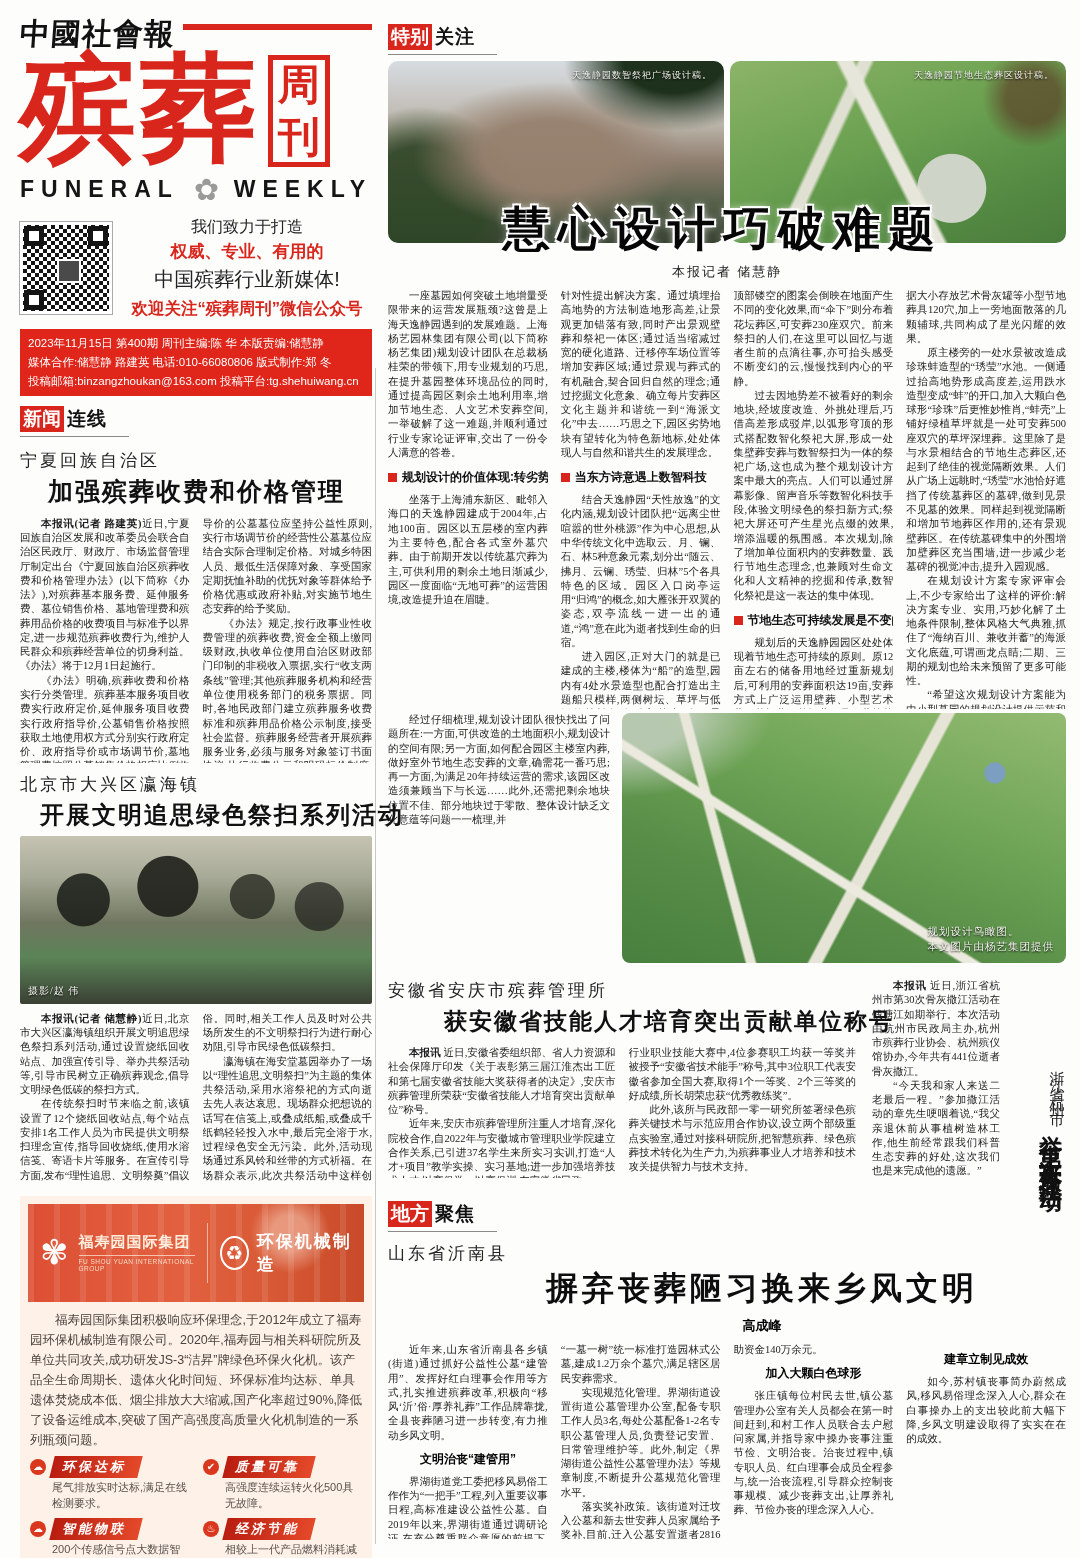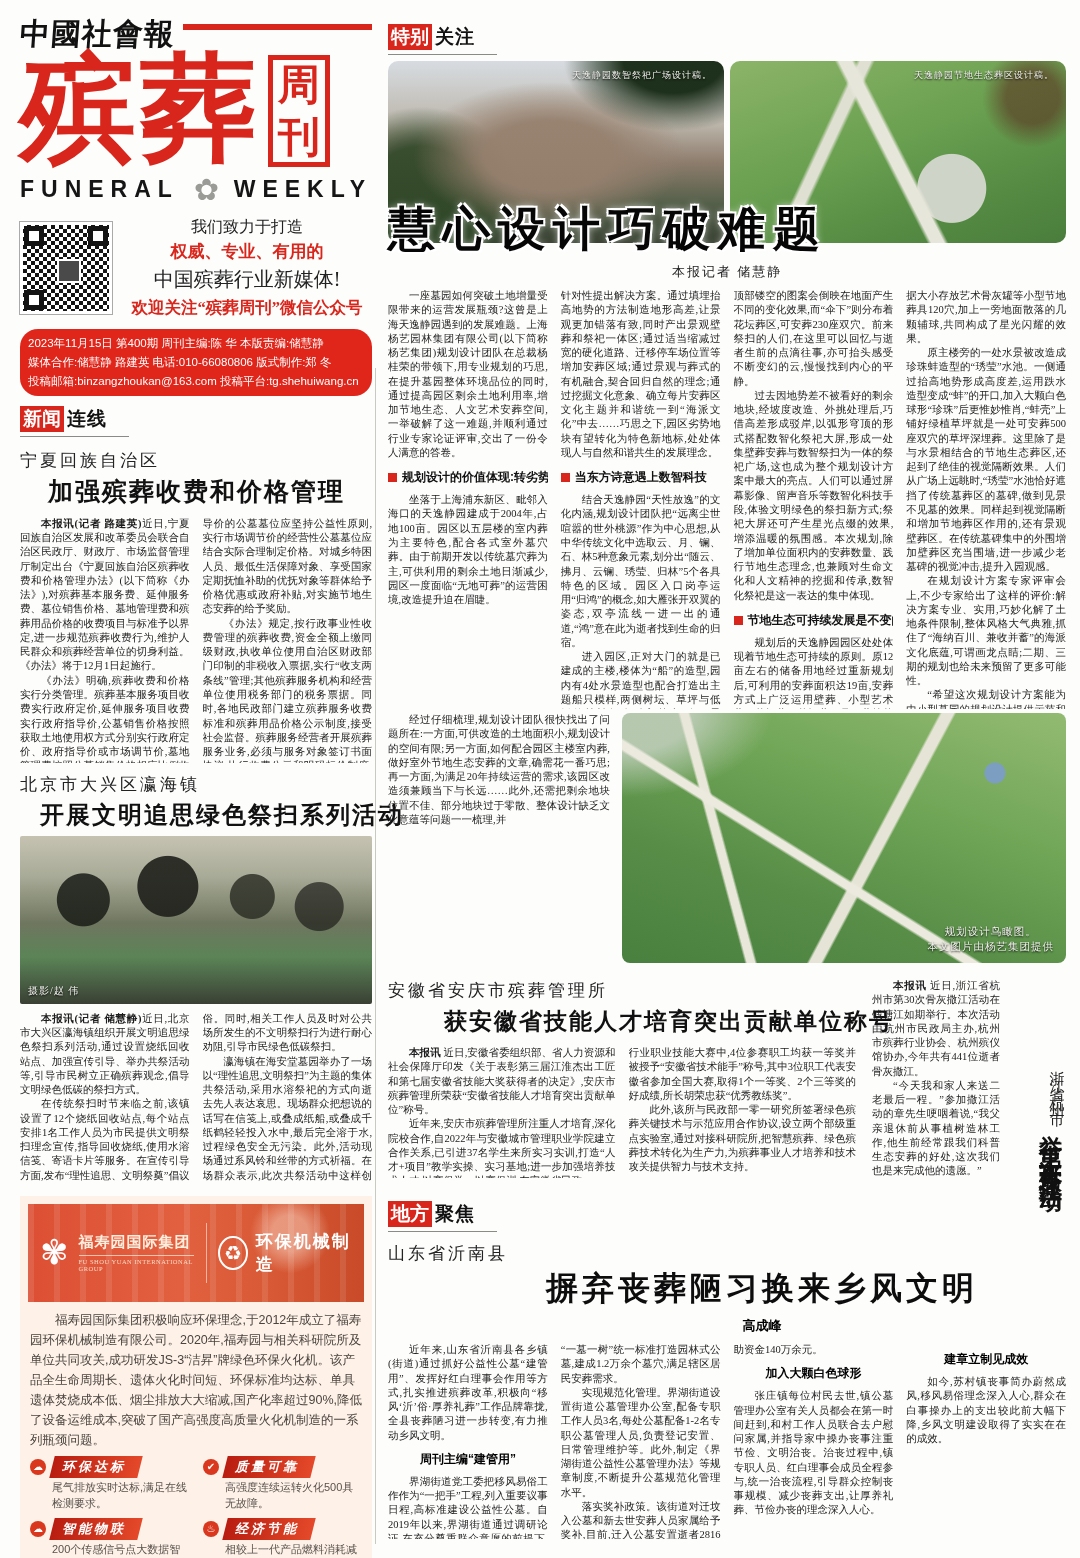--- a/index.html
+++ b/index.html
@@ -1,19 +1,19 @@
 <!DOCTYPE html>
 <html><head>
 <meta charset="utf-8">
 <style>
   * { margin:0; padding:0; box-sizing:border-box; }
   html,body { background:#e8e8e6; }
   body { font-family:"Liberation Serif","DejaVu Serif",serif; }
   .page { position:relative; width:1080px; height:1558px; margin:0 auto; background:#fdfdfc; overflow:hidden; }
-  .sans { font-family:Liberation Serif, serif; }
+  .sans { font-family:Liberation Sans, sans-serif; }
 
   
   .left-col { position:absolute; left:20px; top:14px; width:352px; }
   .main-col { position:absolute; left:388px; top:24px; width:678px; }
   .vrule { position:absolute; left:375px; top:368px; height:1176px; width:1px; background:#c9c9c4; }
 
   
   .brand-row { display:flex; align-items:flex-start; }
   .brand { font-size:30px; font-weight:bold; letter-spacing:1px; color:#111; transform:skewX(-4deg); }
   .red-rule { flex:1; height:6px; background:#d9261c; margin:10px 0 0 8px; }
@@ -26,21 +26,21 @@
   .mast-lower { display:flex; margin-top:8px; gap:10px; align-items:center; }
   .qr { position:relative; width:92px; height:92px; flex:0 0 92px; background:repeating-conic-gradient(#141414 0% 25%, #fff 0% 50%) 0 0 / 8px 8px; border:3px solid #fff; outline:1px solid #aaa; }
   .qr .f { position:absolute; width:20px; height:20px; border:5px solid #141414; background:#fff; }
   .f.tl{ top:1px; left:1px; } .f.tr{ top:1px; right:1px; } .f.bl{ bottom:1px; left:1px; }
   .qr .c { position:absolute; left:34px; top:34px; width:24px; height:24px; background:#4a4a4a; border:2px solid #fff; }
   .slogans { flex:1; text-align:center; line-height:1.5; }
   .slg1 { font-size:16px; color:#222; }
   .slg2 { font-size:17px; font-weight:bold; color:#d9261c; }
   .slg3 { font-size:20px; color:#222; }
   .slg4 { font-size:16.5px; font-weight:bold; color:#d9261c; margin-top:2px; }
-  .pub-box { margin-top:8px; background:#e0251a; color:#fff; font-family:"Liberation Sans","DejaVu Sans",sans-serif; font-size:11.5px; line-height:1.65; padding:5px 8px;border-radius:18px; }
+  .pub-box { margin-top:8px; background:#e0251a; color:#fff; font-family:"Liberation Sans","DejaVu Sans",sans-serif; font-size:11.5px; line-height:1.65; padding:5px 8px; }
 
   
   .badge { display:inline-flex; align-items:center; font-size:19px; font-weight:bold; border-bottom:1px solid #8a8a86; padding:0 22px 4px 0; }
   .badge .tag { background:#d9261c; color:#fff; padding:0 3px; }
   .badge .rest { color:#111; margin-left:3px; letter-spacing:1px; }
 
   
   .kicker { font-size:17px; letter-spacing:3px; color:#222; }
   .a-title { font-size:25px; font-weight:bold; letter-spacing:2px; color:#111; white-space:nowrap; }
   .body-2col { display:flex; gap:13px; text-align:justify; }
@@ -87,39 +87,39 @@
       radial-gradient(ellipse at 48% 52%, rgba(150,128,110,.95) 0 26%, transparent 55%),
       radial-gradient(circle at 10% 80%, rgba(46,70,38,.9) 0 60px, transparent 100px),
       linear-gradient(180deg,#d7dce1 0%, #bdb7ad 34%, #8d7c6c 56%, #55604a 78%, #3a4334 100%); }
   .mphoto.p2 { right:0; background:
       linear-gradient(63deg, transparent 46%, #e7e6da 47%, #e7e6da 50%, transparent 51%),
       linear-gradient(115deg, transparent 30%, #dfdfd2 31%, #dfdfd2 33.5%, transparent 34.5%),
       radial-gradient(circle at 66% 70%, #cfd4c8 0 34px, transparent 35px),
       radial-gradient(circle at 90% 20%, rgba(90,40,30,.55) 0 26px, transparent 50px),
       linear-gradient(160deg,#8cb468 0%, #6aa050 45%, #558b43 75%, #4a7d3c 100%); }
   .mcaption { position:absolute; top:8px; right:12px; color:#f5f5f0; font-size:9px; letter-spacing:1px; text-shadow:0 1px 2px #000; }
-  .main-headline { position:absolute; left:0; right:8px; bottom:-4px; font-family:"Liberation Sans","DejaVu Sans",sans-serif; font-weight:900; font-size:47px; letter-spacing:8px; color:#060606; white-space:nowrap;
+  .main-headline { position:absolute; left:0; right:8px; bottom:-4px; text-align:center; font-family:"Liberation Sans","DejaVu Sans",sans-serif; font-weight:900; font-size:47px; letter-spacing:8px; color:#060606; white-space:nowrap;
       text-shadow:-2px -2px 0 #fff, 2px -2px 0 #fff, -2px 2px 0 #fff, 2px 2px 0 #fff, 0 0 8px #fff; }
   .byline { text-align:center; font-size:13px; color:#222; margin-top:6px; letter-spacing:2px; }
 
   .cols4 { display:flex; gap:13px; margin-top:8px; height:420px; }
   .cols4 .col { flex:1; overflow:hidden; }
   .mh-sub { display:flex; align-items:center; gap:5px; font-family:"Liberation Sans","DejaVu Sans",sans-serif; font-weight:bold; font-size:12px; color:#111; margin:9px 0 7px; white-space:nowrap; }
   .mh-sub::before { content:""; width:9px; height:9px; background:#d9261c; flex:0 0 9px; }
 
   .row2 { display:flex; gap:12px; margin-top:4px; height:250px; }
   .cont { width:222px; flex:0 0 222px; overflow:hidden; }
   .bigimg { position:relative; flex:1; border-radius:8px; background:
       linear-gradient(32deg, transparent 40%, #eceade 40.6%, #eceade 42.2%, transparent 42.8%),
       linear-gradient(118deg, transparent 55%, #e6e4d6 55.5%, #e6e4d6 57.5%, transparent 58%),
       linear-gradient(75deg, transparent 24%, #e9e7da 24.5%, #e9e7da 26%, transparent 26.5%),
       radial-gradient(circle at 84% 24%, #7c9ec0 0 10px, transparent 11px),
       radial-gradient(ellipse at 0% 0%, rgba(190,205,185,.9) 0 70px, transparent 150px),
       linear-gradient(200deg,#93bb72 0%, #6ea455 38%, #578d47 68%, #49803f 100%); }
-  .bigimg-cap { position:absolute; right:12px; bottom:8px; text-align:center; color:#f4f4ee; font-size:10.5px; line-height:1.5; letter-spacing:1px; text-shadow:0 1px 2px #000; }
+  .bigimg-cap { position:absolute; right:12px; bottom:8px; text-align:left; color:#f4f4ee; font-size:10.5px; line-height:1.5; letter-spacing:1px; text-shadow:0 1px 2px #000; }
 
   
   .bottom-band { display:flex; gap:16px; margin-top:16px; height:198px; }
   .anqing { width:468px; flex:0 0 468px; }
   .anqing .a-title { font-size:23px; padding-left:56px; margin-top:4px; }
   .anqing .body-2col { margin-top:9px; height:132px; }
   .hangzhou { flex:1; display:flex; gap:8px; }
   .hz-body { width:128px; flex:0 0 128px; overflow:hidden; }
   .hz-titles { flex:1; display:flex; justify-content:flex-end; writing-mode:vertical-rl; gap:10px; padding-top:4px; }
   .hz-small { font-size:15px; letter-spacing:8px; color:#222; }
@@ -373,21 +373,21 @@
     </div>
 
     
     <article class="shandong">
       <div class="kicker">山东省沂南县</div>
       <div class="sd-title">摒弃丧葬陋习换来乡风文明</div>
       <div class="sd-author">高成峰</div>
       <div class="sd-cols">
         <div class="col">
           <p>近年来,山东省沂南县各乡镇(街道)通过抓好公益性公墓“建管用”、发挥好红白理事会作用等方式,扎实推进殡葬改革,积极向“移风‘沂’俗·厚养礼葬”工作品牌靠拢,全县丧葬陋习进一步转变,有力推动乡风文明。</p>
-          <div class="sd-sub">周刊主编“建管用”</div>
+          <div class="sd-sub">文明治丧“建管用”</div>
           <p>界湖街道党工委把移风易俗工作作为“一把手”工程,列入重要议事日程,高标准建设公益性公墓。自2019年以来,界湖街道通过调研论证,在充分尊重群众意愿的前提下,投资1800余万元高标准建成6处公益性公墓,按照</p>
         </div>
         <div class="col">
           <p style="text-indent:0;">“一墓一树”统一标准打造园林式公墓,建成1.2万余个墓穴,满足辖区居民安葬需求。</p>
           <p>实现规范化管理。界湖街道设置街道公墓管理办公室,配备专职工作人员3名,每处公墓配备1-2名专职公墓管理人员,负责登记安置、日常管理维护等。此外,制定《界湖街道公益性公墓管理办法》等规章制度,不断提升公墓规范化管理水平。</p>
           <p>落实奖补政策。该街道对迁坟入公墓和新去世安葬人员家属给予奖补,目前,迁入公墓安置逝者2816人,迁坟314处,节约土地33余亩,落实补</p>
         </div>
         <div class="col">
           <p style="text-indent:0;">助资金140万余元。</p>
           <div class="sd-sub">加入大颗白色球形</div>

